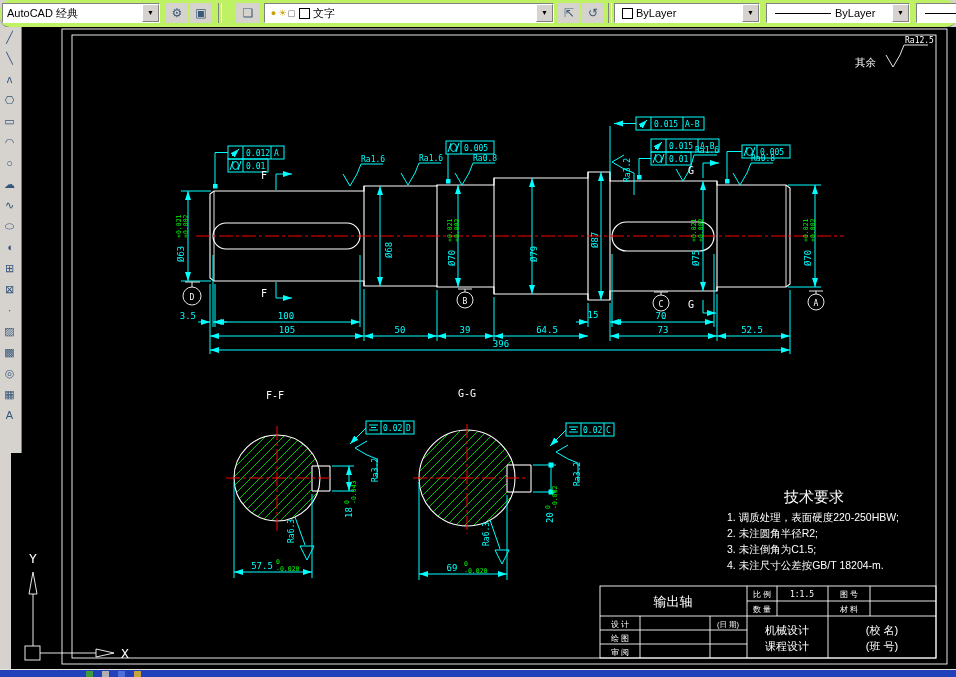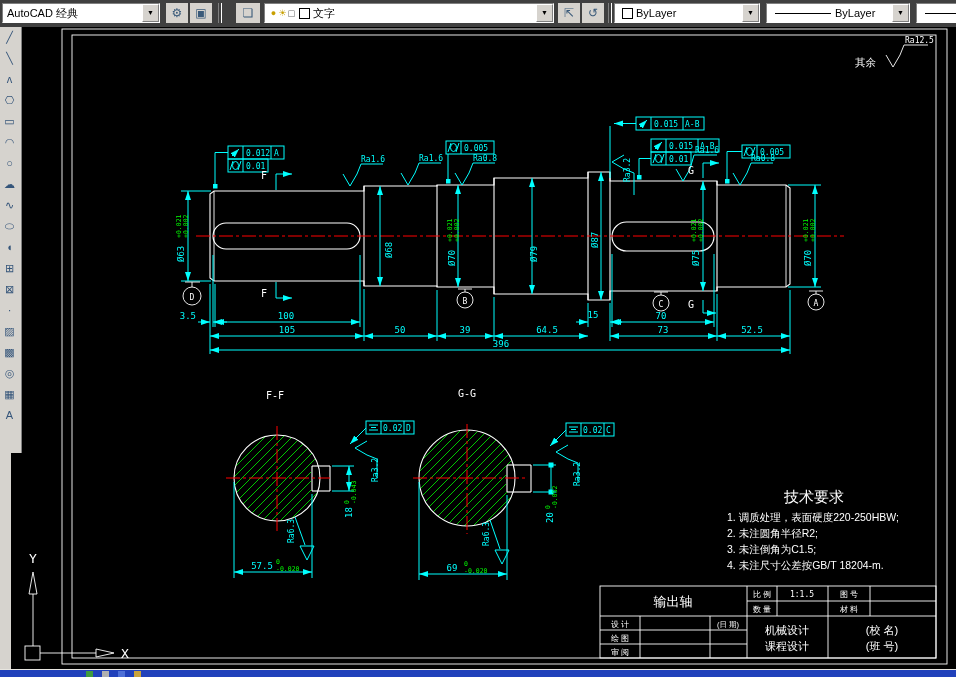--- a/index.html
+++ b/index.html
@@ -1,21 +1,21 @@
 <!DOCTYPE html>
 <html><head>
 <meta charset="utf-8">
 <style>
   html,body{margin:0;padding:0;background:#d6d3ce;width:956px;height:677px;overflow:hidden;
     font-family:"Liberation Sans",sans-serif;}
   #stage{position:relative;width:956px;height:677px;}
 
   
-  #topbar{position:absolute;left:0;top:0;width:956px;height:27px;background:#404040;
-    border-bottom:1px solid #808080;}
+  #topbar{position:absolute;left:0;top:0;width:956px;height:27px;background:#bef264;
+    border-bottom:1px solid #808080;border-radius:10px;}
   .combo{position:absolute;top:3px;height:20px;background:#fff;
     border:1px solid;border-color:#808080 #fff #fff #808080;display:flex;align-items:center;
     font-size:11px;color:#000;box-sizing:border-box;padding-left:4px;overflow:hidden;white-space:nowrap;}
   .combo .arrowbtn{margin-left:auto;width:15px;height:16px;background:#d6d3ce;
     border:1px solid;border-color:#fff #808080 #808080 #fff;font-size:7px;line-height:16px;
     text-align:center;color:#000;flex:0 0 15px;}
   .tbtn{position:absolute;top:3px;width:22px;height:20px;font-size:12px;line-height:20px;
     text-align:center;color:#3a5a7a;background:#d6d3ce;}
   .vsep{position:absolute;top:3px;width:2px;height:20px;
     border-left:1px solid #808080;border-right:1px solid #fff;}

